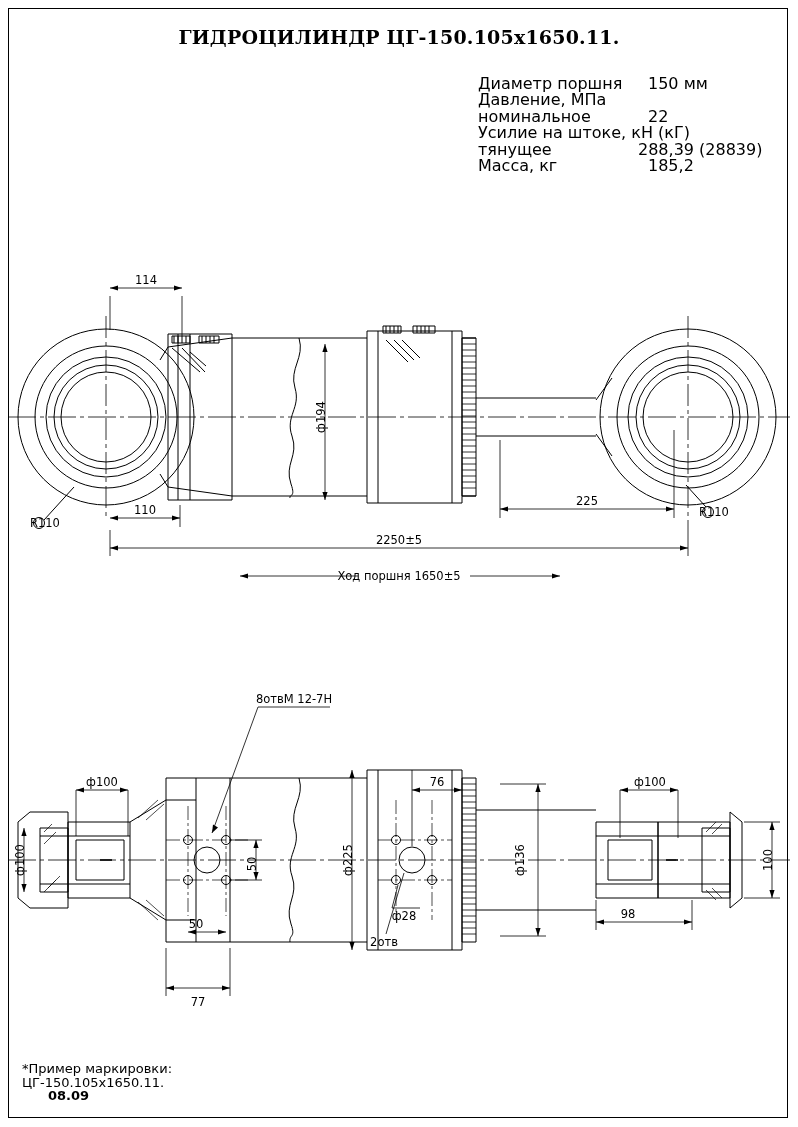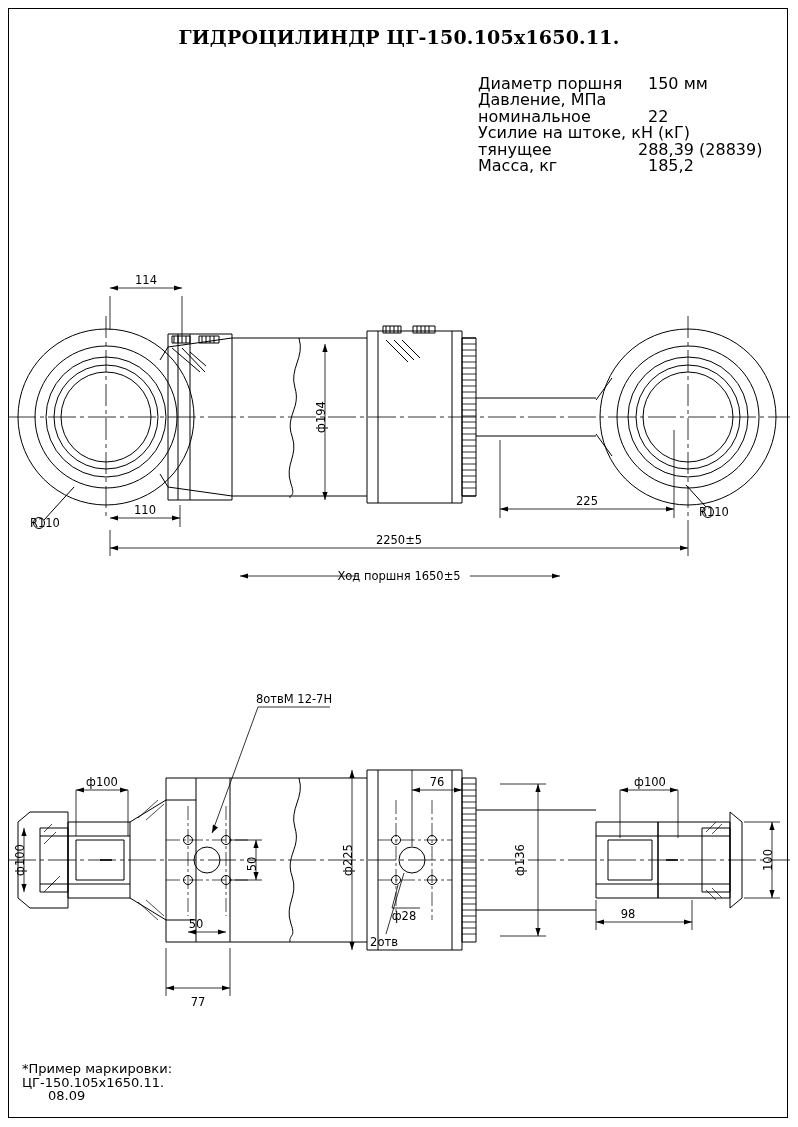--- a/index.html
+++ b/index.html
@@ -11,21 +11,21 @@
   #spec{position:absolute;left:478px;top:76px;width:300px;font-size:16px;line-height:16.4px;}
   #spec .row{position:relative;height:16.4px;white-space:nowrap;}
   #spec .lbl{position:absolute;left:0;top:0;}
   #spec .val{position:absolute;left:170px;top:0;text-align:right;}
   #spec .val.w{left:160px;}
   
   svg.draw{position:absolute;left:0;top:0;width:798px;height:1127px;}
   text{font-family:"DejaVu Sans",sans-serif;}
   .dimtxt{font-size:11.5px;}
   #marking{position:absolute;left:22px;top:1062px;font-size:13px;line-height:13.5px;}
-  #marking .ind{padding-left:26px;}
+  #marking .ind{padding-left:26px;font-weight:bold;}
 </style>
 </head>
 <body>
 
 <div id="sheet">
 
   <div class="border-frame"></div>
 
   <div id="title">ГИДРОЦИЛИНДР ЦГ-150.105х1650.11.</div>
 

